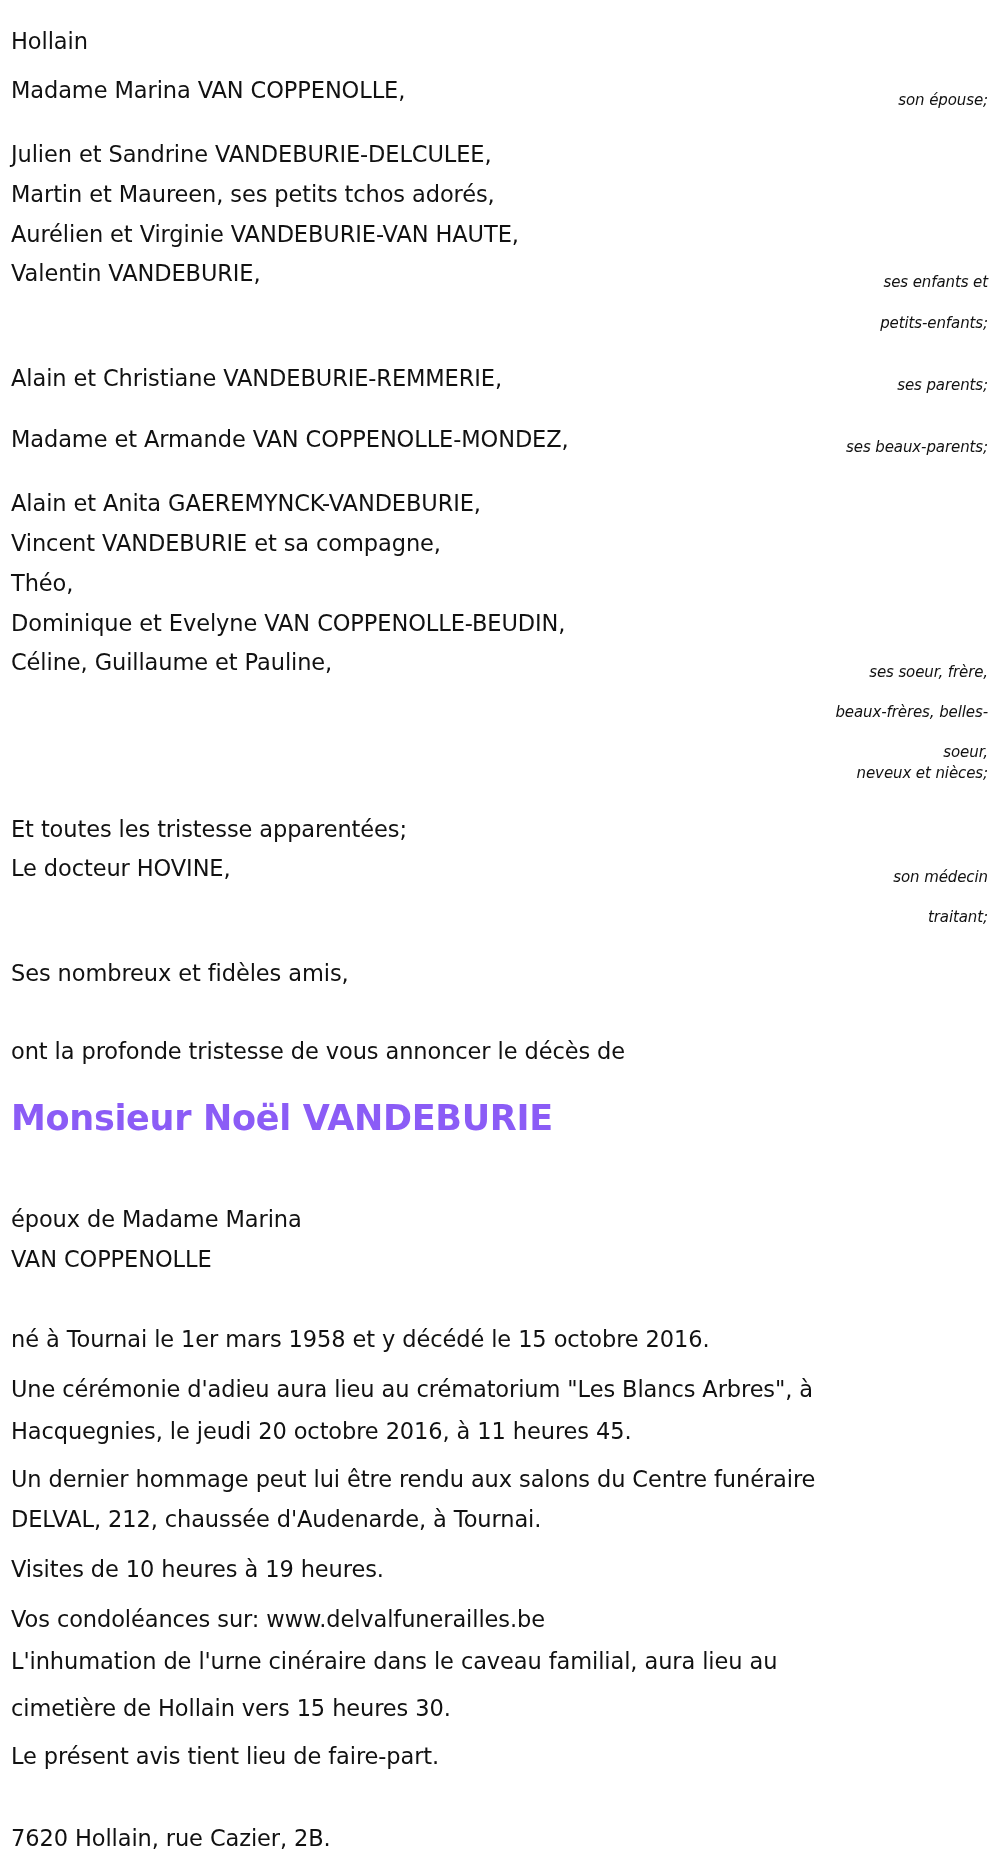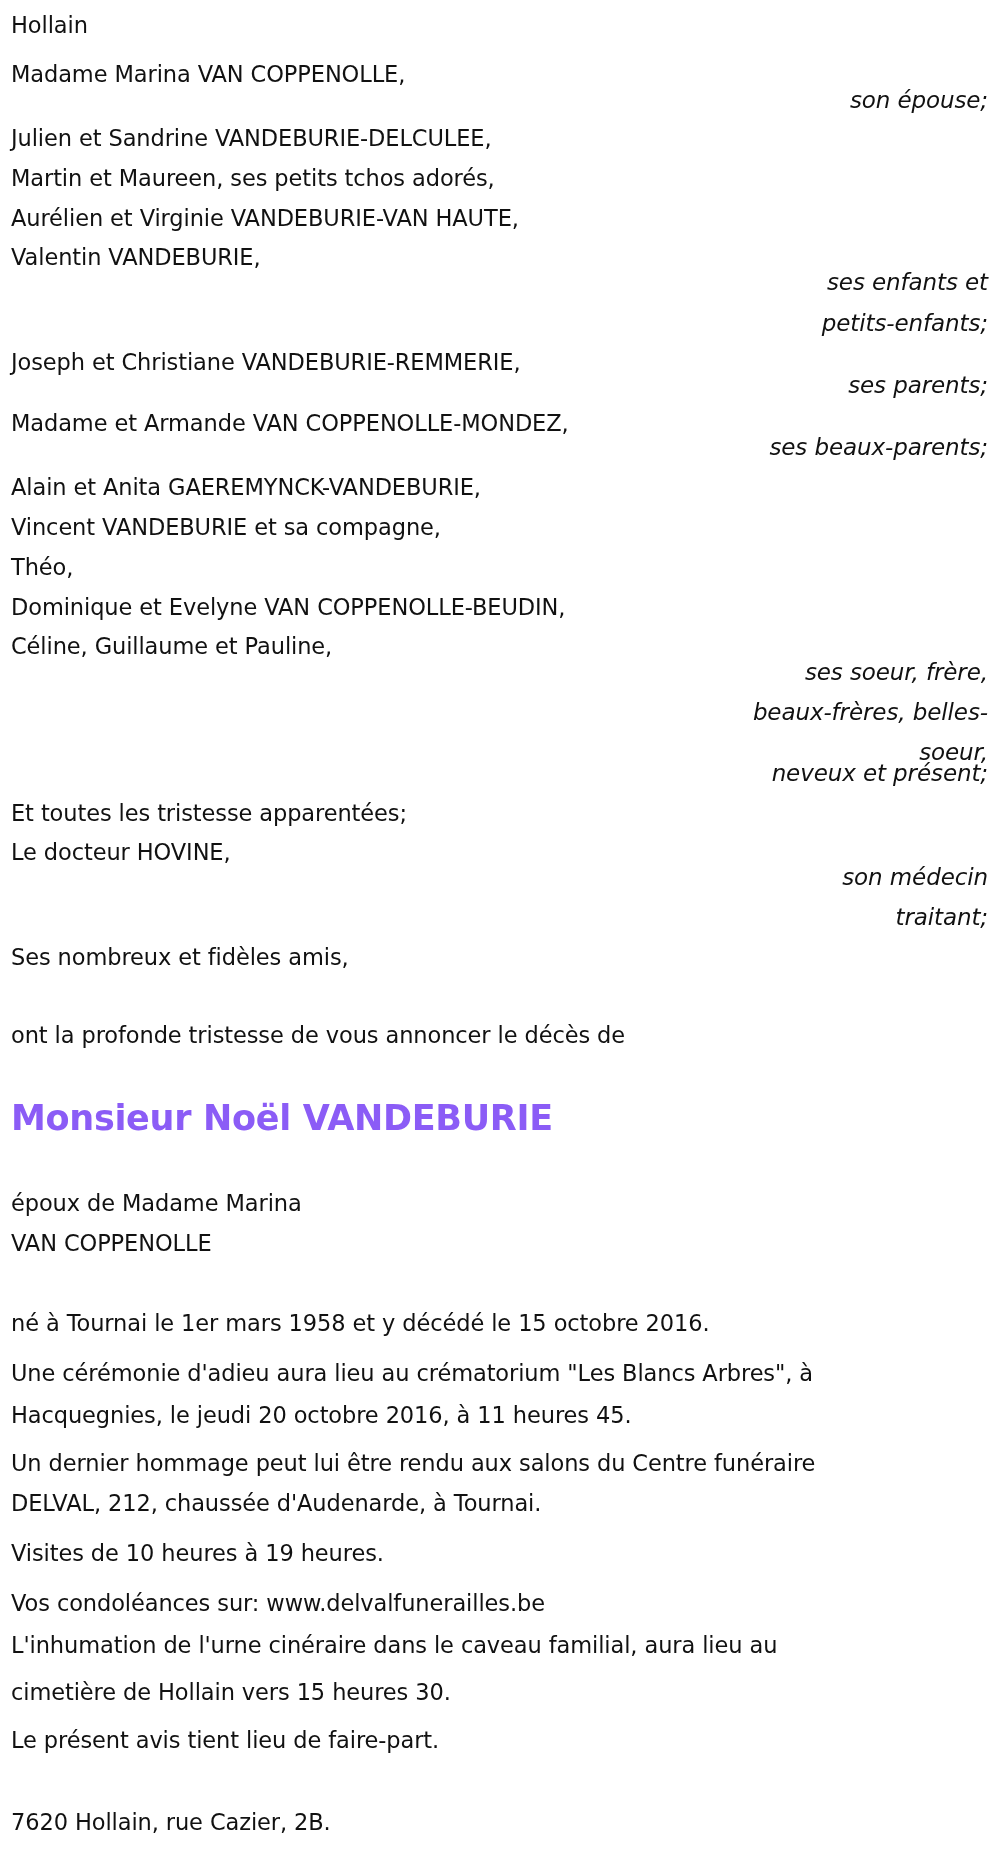--- a/index.html
+++ b/index.html
@@ -12,26 +12,27 @@
     color: #111111;
   }
   .line {
     position: absolute;
     left: 11px;
     white-space: nowrap;
     font-size: 22.5px;
     line-height: 28px;
     height: 28px;
     letter-spacing: -0.1px;
+    margin-top: 16px;
   }
   .rel {
     position: absolute;
     right: 12px;
     white-space: nowrap;
-    font-size: 23px;
+    font-size: 15px;
     line-height: 28px;
     height: 28px;
     font-style: italic;
     text-align: right;
     letter-spacing: -0.1px;
   }
   .heading {
     position: absolute;
     left: 11px;
     white-space: nowrap;
@@ -53,35 +54,35 @@
   <div class="line" style="top:60px">Madame Marina VAN COPPENOLLE,</div>
   <div class="rel" style="top:86px">son épouse;</div>
 
   <div class="line" style="top:124px">Julien et Sandrine VANDEBURIE-DELCULEE,</div>
   <div class="line" style="top:164px">Martin et Maureen, ses petits tchos adorés,</div>
   <div class="line" style="top:204px">Aurélien et Virginie VANDEBURIE-VAN HAUTE,</div>
   <div class="line" style="top:243px">Valentin VANDEBURIE,</div>
   <div class="rel" style="top:268px">ses enfants et</div>
   <div class="rel" style="top:309px">petits-enfants;</div>
 
-  <div class="line" style="top:348px">Joseph et Christiane VANDEBURIE-REMMERIE,</div>
+  <div class="line" style="top:348px">Alain et Christiane VANDEBURIE-REMMERIE,</div>
   <div class="rel" style="top:371px">ses parents;</div>
 
   <div class="line" style="top:409px">Madame et Armande VAN COPPENOLLE-MONDEZ,</div>
   <div class="rel" style="top:433px">ses beaux-parents;</div>
 
   <div class="line" style="top:473px">Alain et Anita GAEREMYNCK-VANDEBURIE,</div>
   <div class="line" style="top:513px">Vincent VANDEBURIE et sa compagne,</div>
   <div class="line" style="top:553px">Théo,</div>
   <div class="line" style="top:593px">Dominique et Evelyne VAN COPPENOLLE-BEUDIN,</div>
   <div class="line" style="top:632px">Céline, Guillaume et Pauline,</div>
   <div class="rel" style="top:658px">ses soeur, frère,</div>
   <div class="rel" style="top:698px">beaux-frères, belles-</div>
   <div class="rel" style="top:738px">soeur,</div>
-  <div class="rel" style="top:759px">neveux et présent;</div>
+  <div class="rel" style="top:759px">neveux et nièces;</div>
 
   <div class="line" style="top:799px">Et toutes les tristesse apparentées;</div>
   <div class="line" style="top:838px">Le docteur HOVINE,</div>
   <div class="rel" style="top:863px">son médecin</div>
   <div class="rel" style="top:903px">traitant;</div>
 
   <div class="line" style="top:943px">Ses nombreux et fidèles amis,</div>
 
   <div class="line" style="top:1021px">ont la profonde tristesse de vous annoncer le décès de</div>
 

